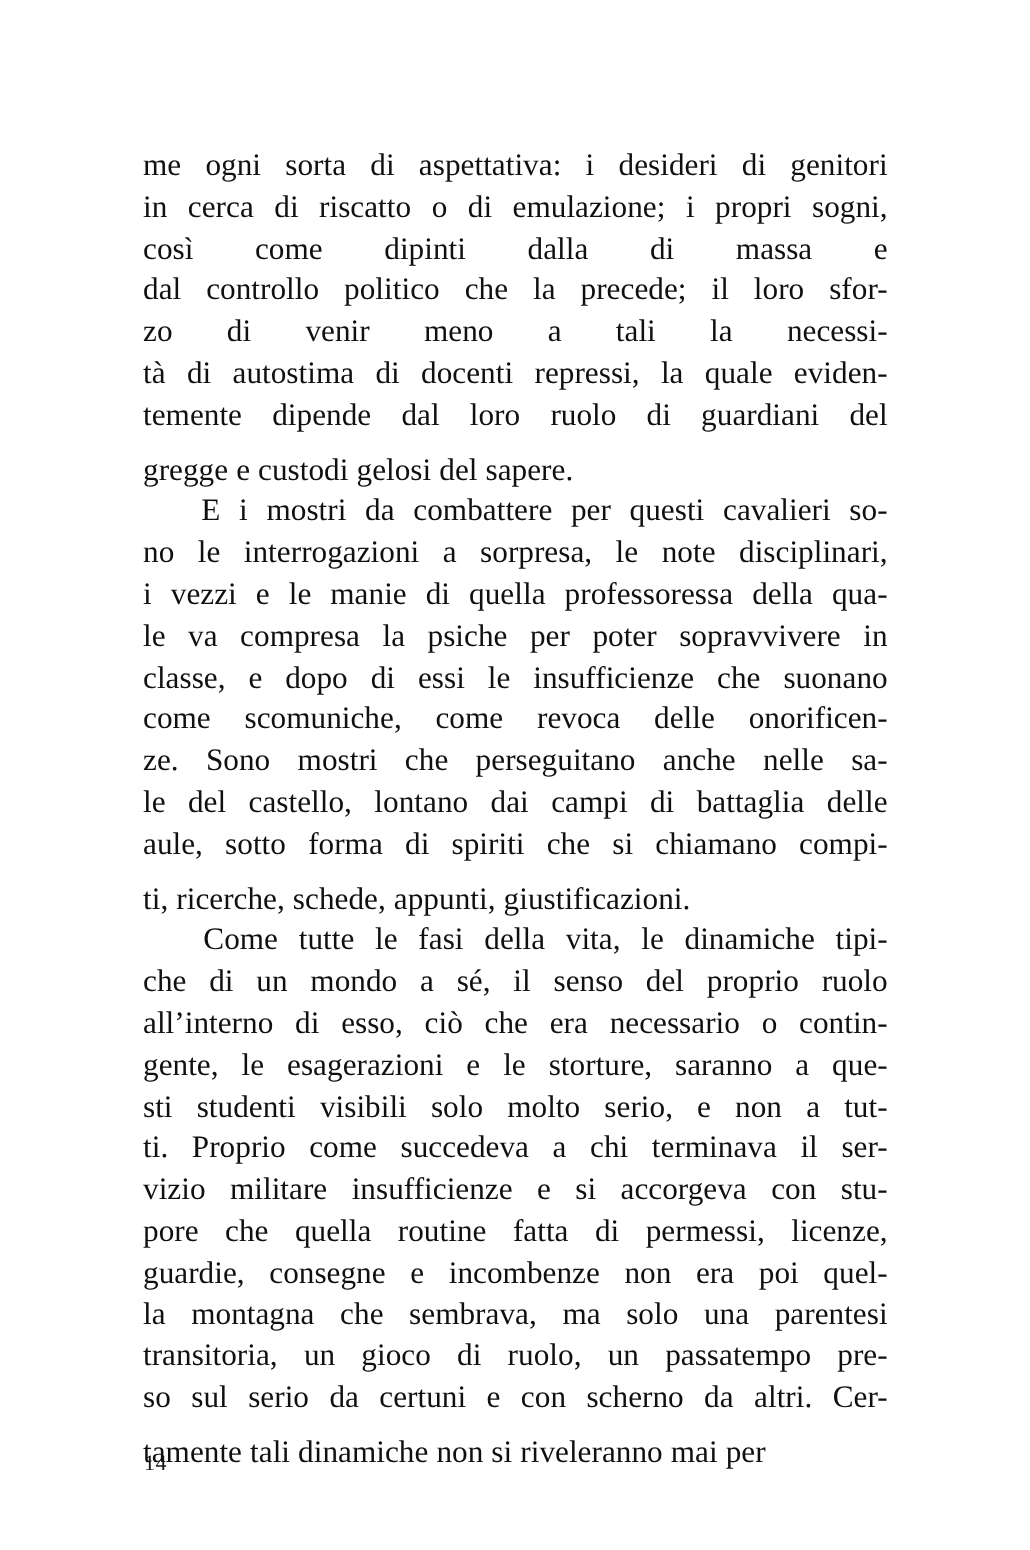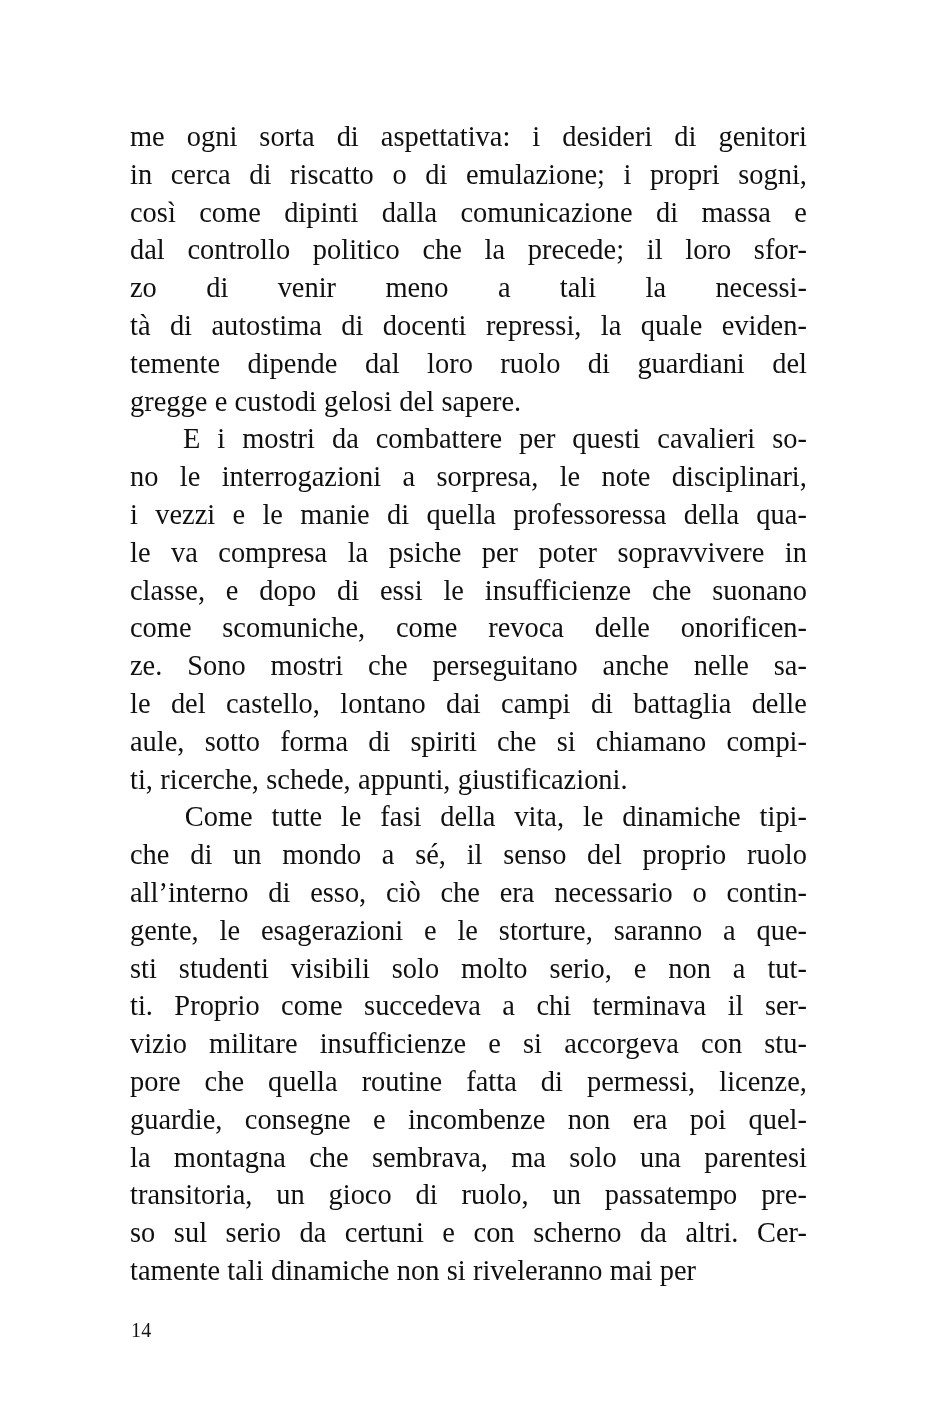--- a/index.html
+++ b/index.html
@@ -23,21 +23,21 @@
     top: 0;
     width: 936px;
     height: 1409px;
     background: #ffffff;
   }
 
   
   .textblock {
     position: absolute;
     left: 130px;
-    top: 118px;
+    top: 132px;
     width: 677px;
   }
 
   .para {
     margin: 0;
     padding: 0;
     font-size: 28.4px;
     line-height: 37.8px;
     text-align: justify;
     text-justify: inter-word;
@@ -66,20 +66,21 @@
     display: flex;
     flex-direction: row;
     justify-content: space-between;
     white-space: pre;
   }
   .line.last {
     justify-content: flex-start;
   }
   .line.last > span {
     white-space: pre;
+    margin-top: 12px;
   }
   .indent {
     display: inline-block;
     width: 36px;
   }
 
   
   .folio {
     position: absolute;
     left: 131px;
@@ -93,21 +94,21 @@
 </style>
 </head>
 <body>
 
 <div class="page">
 
   <div class="textblock" id="textblock">
       <div class="para">
         <div class="line"><span>me</span><span>ogni</span><span>sorta</span><span>di</span><span>aspettativa:</span><span>i</span><span>desideri</span><span>di</span><span>genitori</span></div>
         <div class="line"><span>in</span><span>cerca</span><span>di</span><span>riscatto</span><span>o</span><span>di</span><span>emulazione;</span><span>i</span><span>propri</span><span>sogni,</span></div>
-        <div class="line"><span>così</span><span>come</span><span>dipinti</span><span>dalla</span><span>comunicazione</span><span>di</span><span>massa</span><span>e</span></div>
+        <div class="line"><span>così</span><span>come</span><span>dipinti</span><span>dalla</span><span>di</span><span>massa</span><span>e</span></div>
         <div class="line"><span>dal</span><span>controllo</span><span>politico</span><span>che</span><span>la</span><span>precede;</span><span>il</span><span>loro</span><span>sfor-</span></div>
         <div class="line"><span>zo</span><span>di</span><span>venir</span><span>meno</span><span>a</span><span>tali</span><span>la</span><span>necessi-</span></div>
         <div class="line"><span>tà</span><span>di</span><span>autostima</span><span>di</span><span>docenti</span><span>repressi,</span><span>la</span><span>quale</span><span>eviden-</span></div>
         <div class="line"><span>temente</span><span>dipende</span><span>dal</span><span>loro</span><span>ruolo</span><span>di</span><span>guardiani</span><span>del</span></div>
         <div class="line last"><span>gregge e custodi gelosi del sapere.</span></div>
       </div>
       <div class="para">
         <div class="line"><span class="indent"></span><span>E</span><span>i</span><span>mostri</span><span>da</span><span>combattere</span><span>per</span><span>questi</span><span>cavalieri</span><span>so-</span></div>
         <div class="line"><span>no</span><span>le</span><span>interrogazioni</span><span>a</span><span>sorpresa,</span><span>le</span><span>note</span><span>disciplinari,</span></div>
         <div class="line"><span>i</span><span>vezzi</span><span>e</span><span>le</span><span>manie</span><span>di</span><span>quella</span><span>professoressa</span><span>della</span><span>qua-</span></div>

